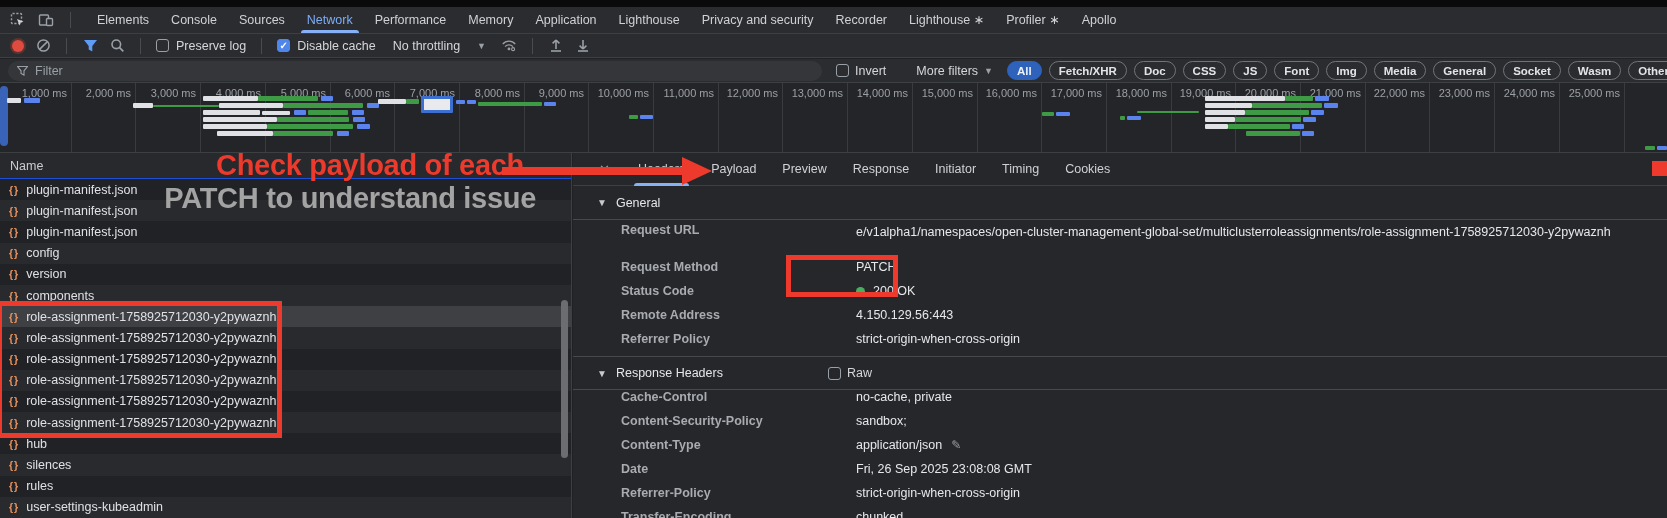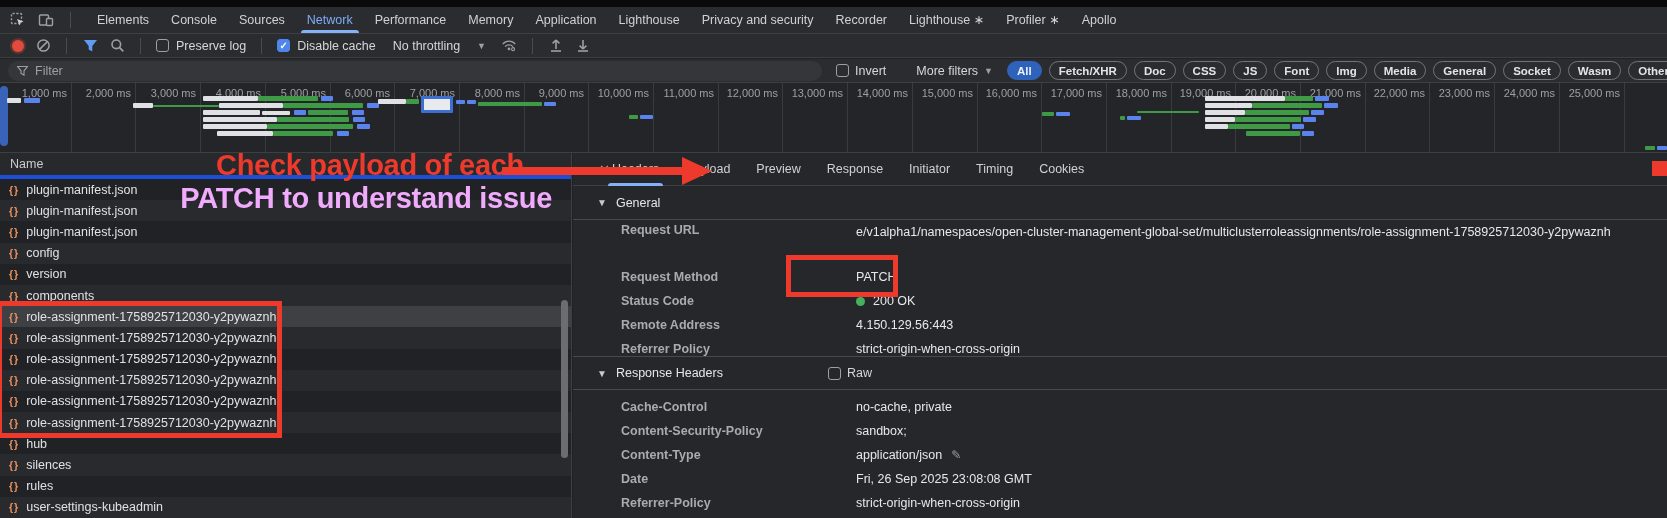--- a/index.html
+++ b/index.html
@@ -52,43 +52,43 @@
   .gridline { position:absolute; top:0; width:1px; height:70px; background:#3a3b3e; }
   .ticklabel { position:absolute; top:4px; width:72px; text-align:right; font-size:11px; color:#9aa0a6; white-space:nowrap; }
   .bar { position:absolute; border-radius:1px; }
   .bar-w { background:#dfe1e5; } .bar-g { background:#3f9a46; } .bar-b { background:#5b83ee; }
   .bar-sel { background:#e8eaed; border:3px solid #3d6fd1; }
   .rangehandle { position:absolute; left:0; top:3px; width:8px; height:60px; background:#3d6fd1; border-radius:4px; opacity:.85; }
 
   
   .leftpanel { position:absolute; left:0; top:153px; width:572px; height:365px; background:#202124;
     border-right:1px solid #3c4043; overflow:hidden; }
-  .namehdr { height:26px; background:#28292c; border-bottom:4px solid #1d4ed8; display:flex;
+  .namehdr { height:26px; background:#28292c; border-bottom:1px solid #1d4ed8; display:flex;
     align-items:center; padding-left:10px; color:#c9cbcf; }
   .reqrow { height:21.2px; display:flex; align-items:center; gap:7px; padding-left:9px; white-space:nowrap; }
   .reqrow:nth-child(even) { background:#292a2d; }
   .reqrow:nth-child(odd) { background:#212225; }
   .reqrow.selected { background:#3e4044; }
   .jsonicon { color:#e8935f; font-weight:bold; font-size:10.5px; letter-spacing:1px; flex:none; }
   .reqlabel { color:#dfe1e5; }
   .lscroll { position:absolute; left:561px; top:300px; width:7px; height:158px; background:#6b6d70; border-radius:4px; }
 
   .rightpanel { position:absolute; left:573px; top:153px; width:1094px; height:365px; background:#26272b; overflow:hidden; }
-  .dettabs { height:33px; display:flex; align-items:center; padding-left:26px;
+  .dettabs { height:33px; display:flex; align-items:center; column-gap:26px; padding-left:26px;
     border-bottom:1px solid #3c4043; }
   .closex { color:#9aa0a6; font-size:13px; margin-right:2px; }
   .dettab { color:#cfd1d4; position:relative; height:33px; line-height:33px; white-space:nowrap; }
   .dettab.active::after { content:""; position:absolute; left:-4px; right:-4px; bottom:0; height:3px;
     background:#86b1f7; border-radius:3px 3px 0 0; }
   .sechdr { height:34px; display:flex; align-items:center; gap:9px; padding-left:24px;
     border-bottom:1px solid #47494e; color:#e4e6e9; }
   .sechdr.bt { border-top:1px solid #47494e; }
   .disclosure { color:#c8cacd; font-size:10px; }
   .rawwrap { display:flex; align-items:center; margin-left:96px; }
-  .hrow { height:24px; display:flex; align-items:flex-end; padding-left:48px; }
+  .hrow { height:24px; display:flex; align-items:flex-start; padding-left:48px; }
   .hrow.multiline { height:40px; align-items:flex-start; padding-top:3px; }
   .hlabel { width:235px; flex:none; color:#a8abb0; font-weight:600; white-space:nowrap; }
   .hval { color:#e6e8ea; white-space:nowrap; overflow:hidden; flex:1; }
   .urlline { white-space:nowrap; overflow:hidden; line-height:18px; }
   .dot { display:inline-block; width:9px; height:9px; border-radius:50%; margin-right:8px; vertical-align:-1px; }
   .pencil { color:#9aa0a6; margin-left:9px; font-size:12px; }
 
   
   .ann { position:absolute; z-index:60; }
   .ann-text { font-size:29px; font-weight:bold; letter-spacing:-0.3px; text-align:right; white-space:nowrap; }
@@ -478,19 +478,19 @@
           <div class="hval"><span>strict-origin-when-cross-origin</span></div>
         </div>
         <div class="hrow">
           <div class="hlabel">Transfer-Encoding</div>
           <div class="hval"><span>chunked</span></div>
         </div>
       </div>
   </div>
 
   <div class="ann ann-text" style="left:168px; top:149px; width:356px; color:#ee3a2c;">Check payload of each</div>
-  <div class="ann ann-text" style="left:140px; top:182px; width:412px; color:#f0abfc;">PATCH to understand issue</div>
+  <div class="ann ann-text" style="left:124px; top:182px; width:412px; color:#a3a3a3;">PATCH to understand issue</div>
   <div class="ann ann-line" style="left:502px; top:167px; width:182px; background:#ee3a2c;"></div>
   <div class="ann ann-head" style="left:682px; top:157px; border-left:30px solid #ee3a2c;"></div>
   <div class="ann ann-box" style="left:-3px; top:301px; width:285px; height:137px;"></div>
   <div class="ann ann-box" style="left:786px; top:255px; width:112px; height:42px;"></div>
   <div class="ann ann-frag" style="left:1652px; top:161px; width:15px; height:15px; background:#ee3a2c;"></div>
 </div>
 
 </body></html>

